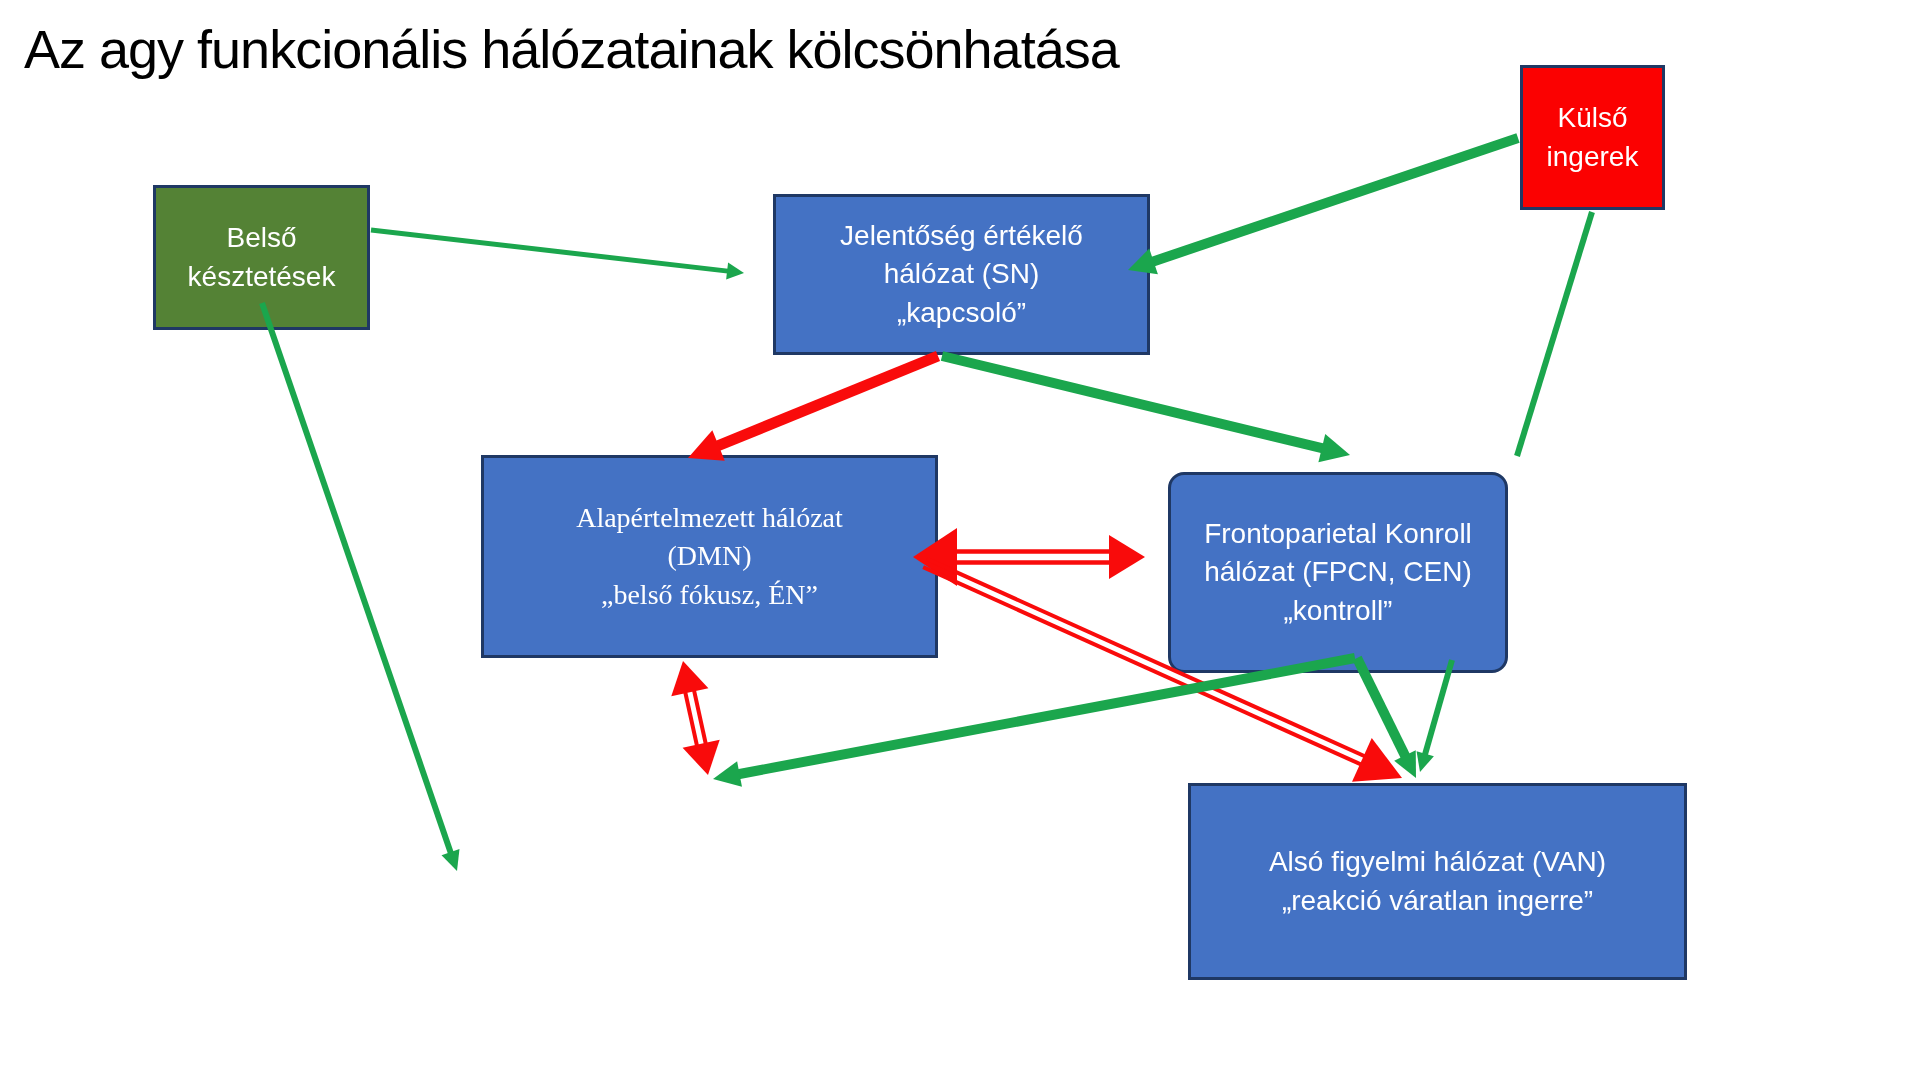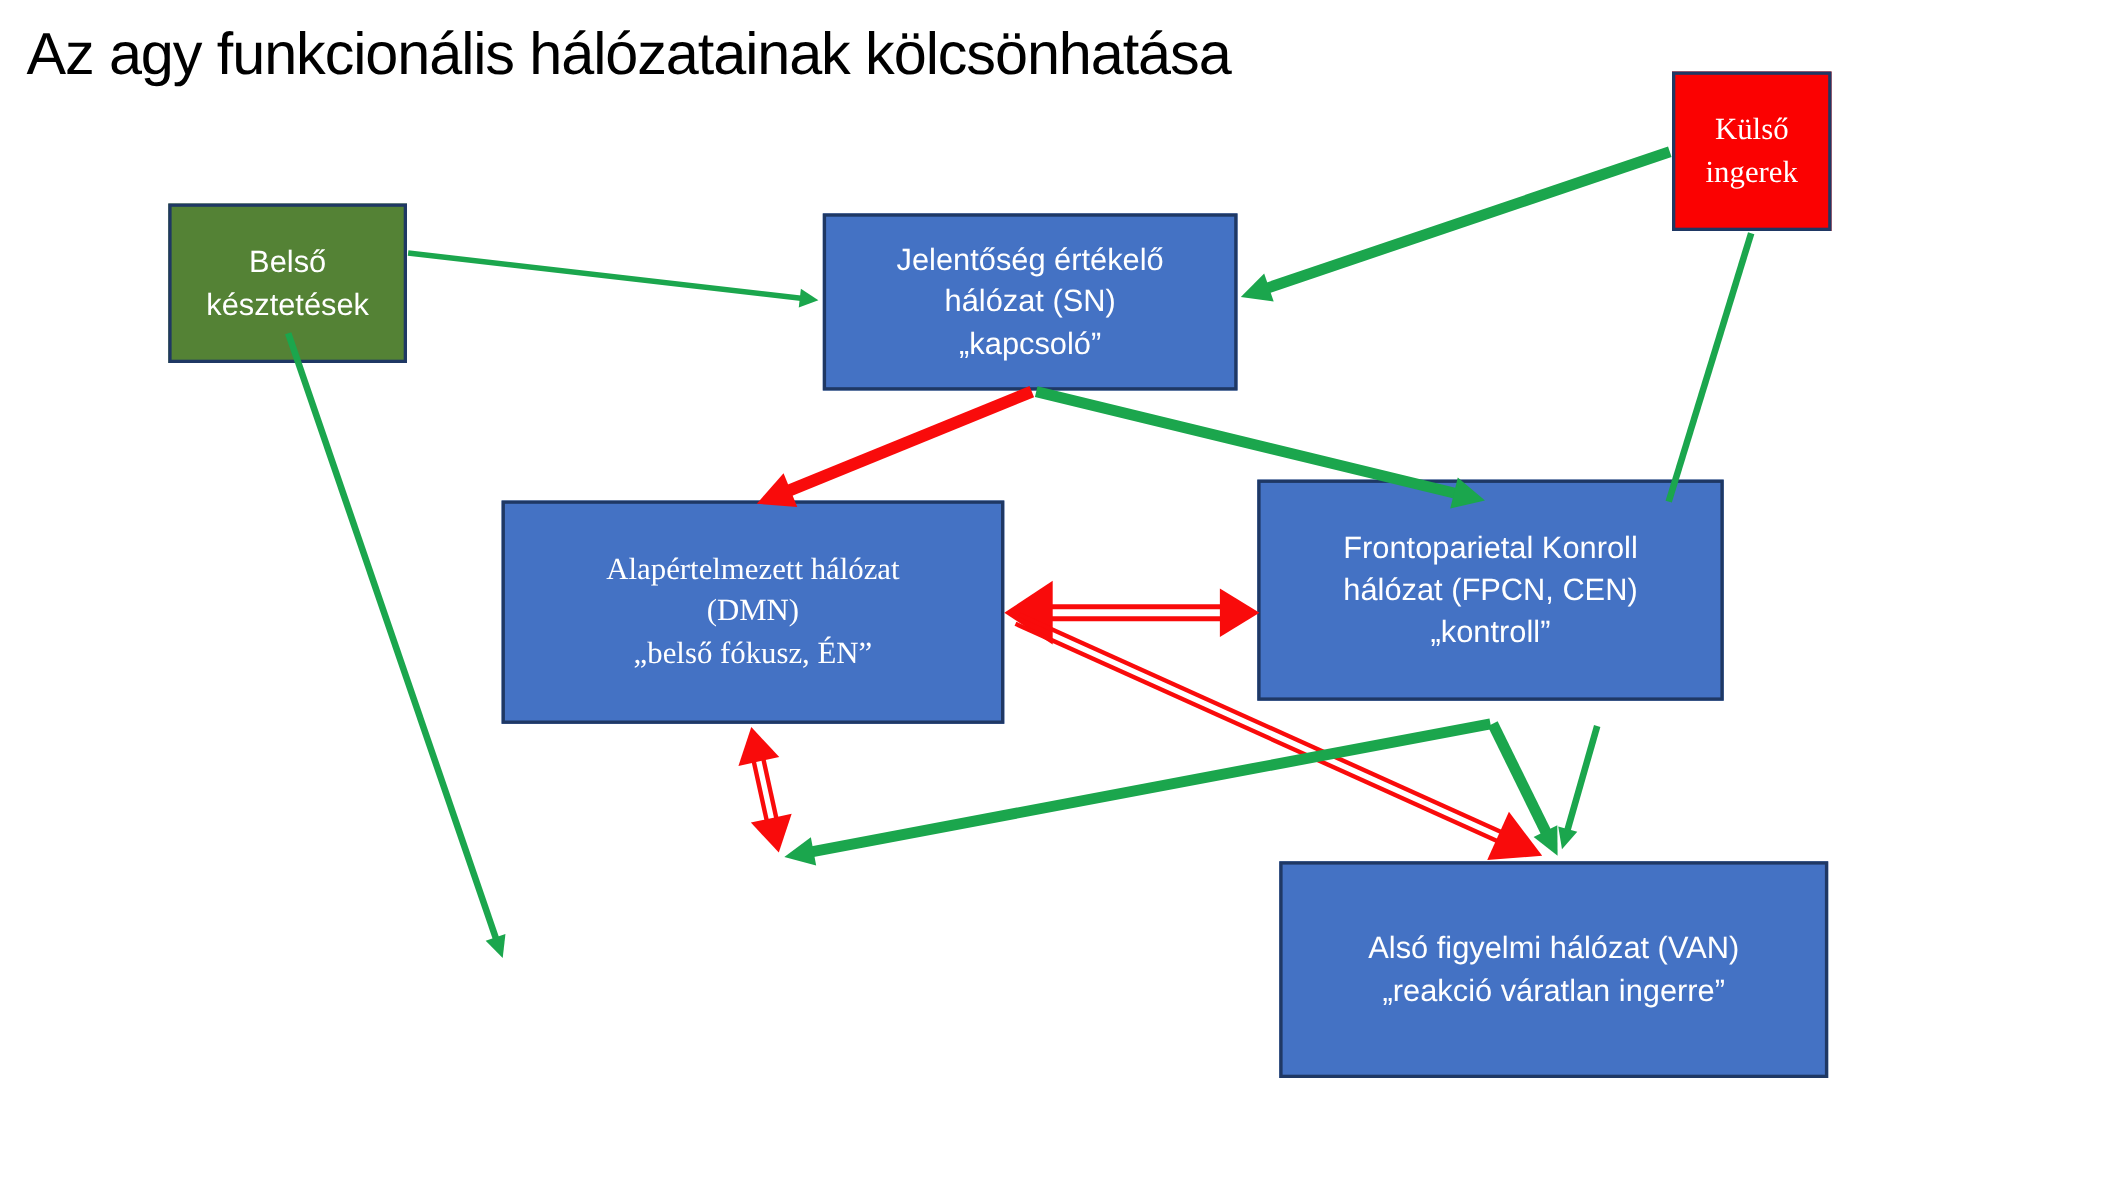--- a/index.html
+++ b/index.html
@@ -27,29 +27,29 @@
     border:3px solid var(--box-border,#1F3864);
     display:flex;
     align-items:center;
     justify-content:center;
     text-align:center;
     color:var(--text-white,#fff);
     font-size:28px;
     line-height:1.36;
     white-space:pre-line;
   }
-  .box.blue{background:var(--box-blue,#4472C4);}
+  .box.blue{background:var(--box-blue,#4472C4);margin-left:25px;}
   .box.olive{background:var(--box-olive,#548235);}
-  .box.red{background:var(--box-red,#FB0101);font-family:Liberation Serif, serif;}
+  .box.red{background:var(--box-red,#FB0101);}
 
   #box-belso{left:153px;top:157px;width:217px;height:145px;margin-top:28px;}
   #box-kulso{left:1520px;top:65px;width:145px;height:145px;}
   #box-sn{left:748px;top:194px;width:377px;height:161px;}
   #box-dmn{left:456px;top:455px;width:457px;height:203px;font-family:Liberation Serif, serif;}
-  #box-fpcn{left:1143px;top:436px;width:424px;height:201px;}
+  #box-fpcn{left:1143px;top:472px;width:340px;height:201px;border-radius:16px;}
   #box-dan{left:456px;top:777px;width:488px;height:201px;}
   #box-van{left:1163px;top:783px;width:499px;height:197px;}
 
   #arrow-layer{
     position:absolute;
     left:0;top:0;
     width:1920px;height:1080px;
     pointer-events:none;
   }
 </style>

